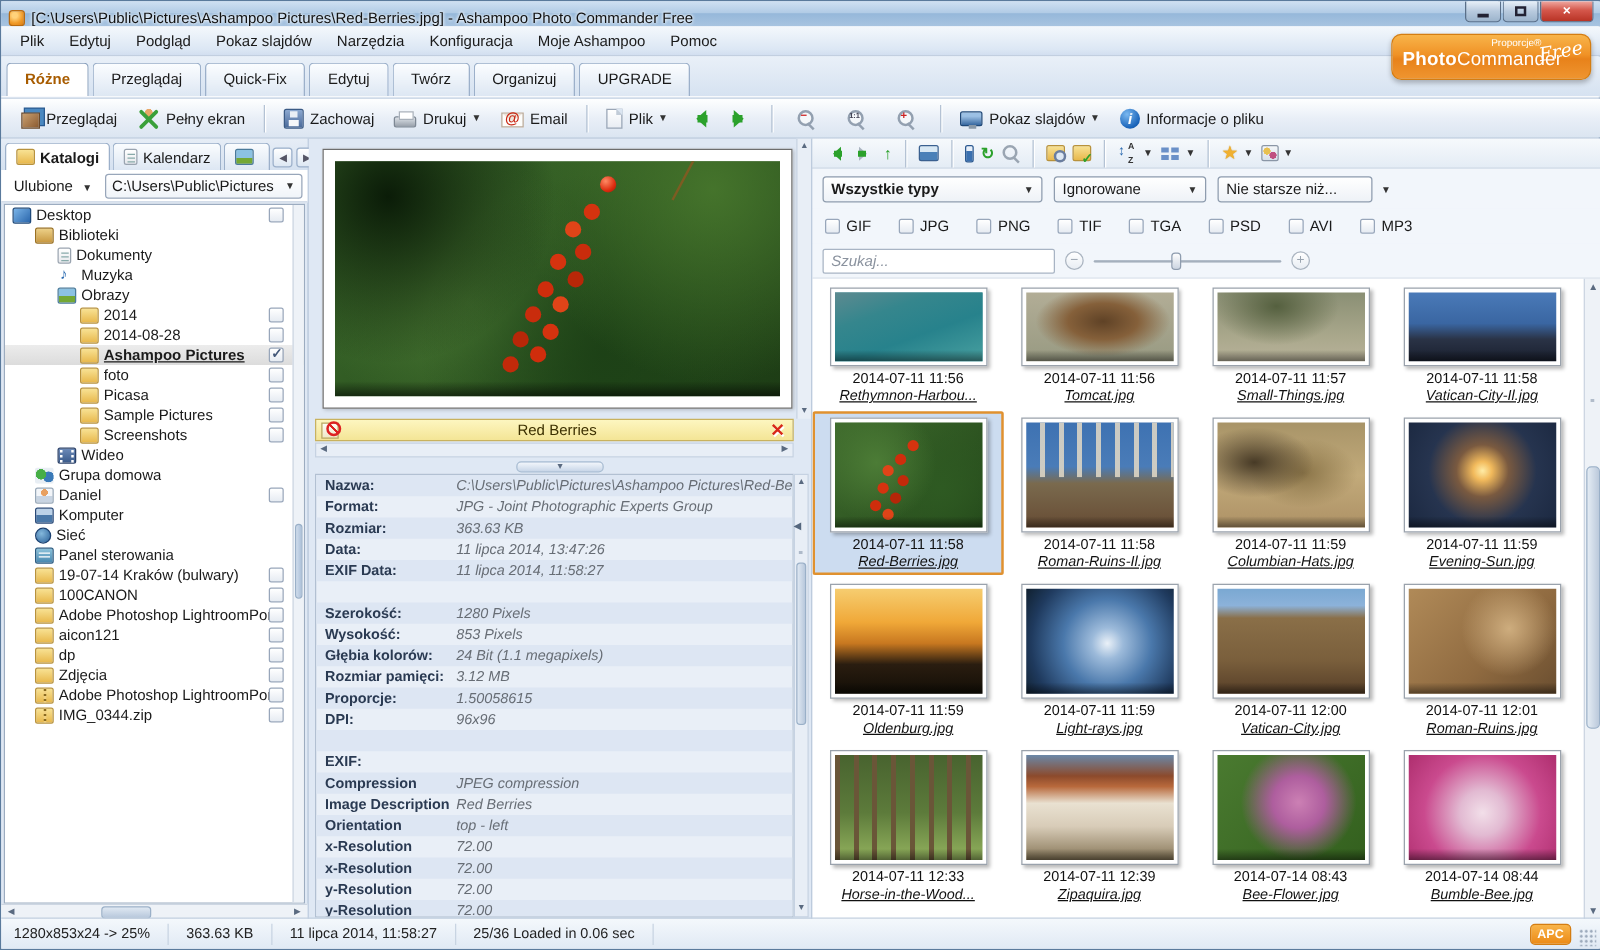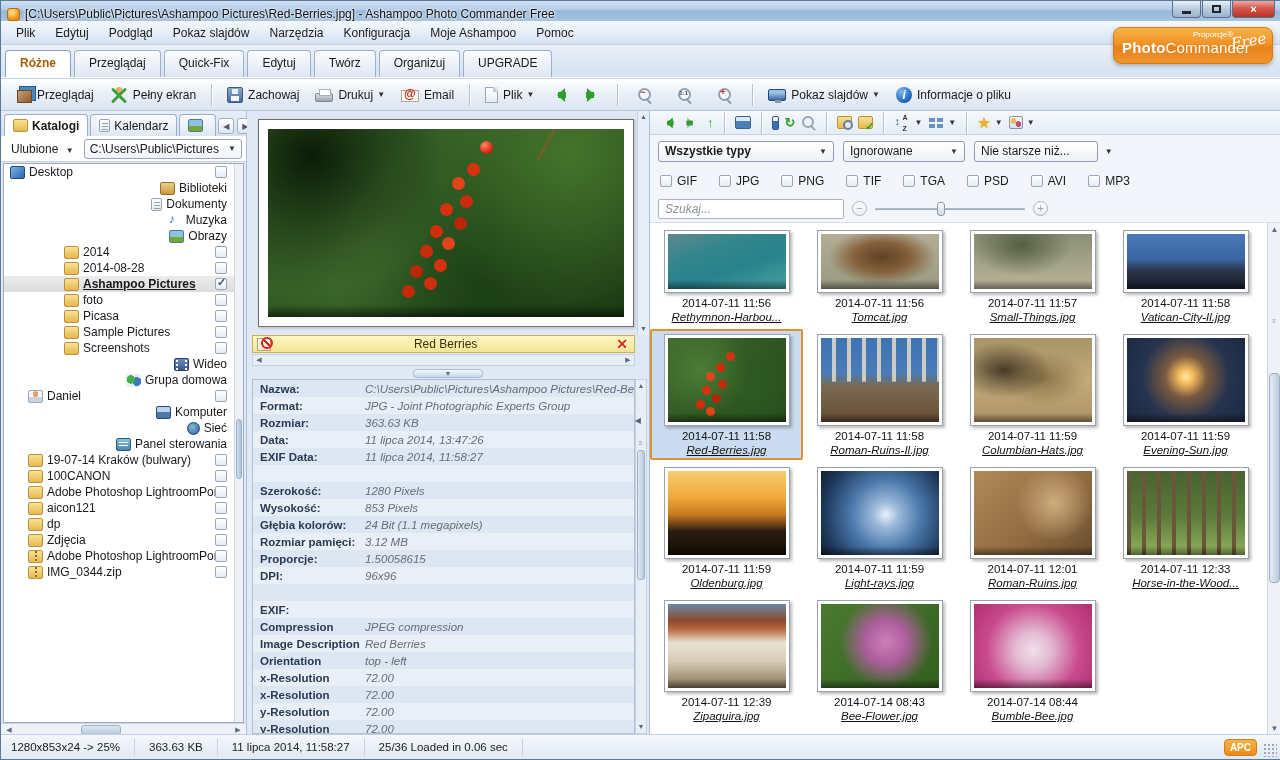--- a/index.html
+++ b/index.html
@@ -99,21 +99,21 @@
   .lp-tab .ic { margin-right:4px; }
   .lp-nav { margin-left:auto; display:flex; margin-bottom:2px; }
   .lp-nav .nbtn { width:16px; height:16px; border:1px solid #9cb0ca; border-radius:3px; background:linear-gradient(#fff,#dde7f3);
     font-size:8px; color:#556; display:flex; align-items:center; justify-content:center; margin-right:3px; }
   .lp-fav { height:26px; display:flex; align-items:center; padding:0 4px; background:#fff; border-bottom:1px solid #c6d2e2; }
   .fav-btn { padding:3px 6px; white-space:nowrap; }
   .combo { flex:1; height:20px; border:1px solid #98a6ba; border-radius:3px; background:linear-gradient(#fff,#f0f4f9);
     display:flex; align-items:center; padding:0 5px; margin-left:4px; white-space:nowrap; overflow:hidden; }
   .combo .dd { margin-left:auto; }
   .lp-tree { position:absolute; left:2px; right:2px; top:52px; bottom:13px; background:#fff; border:1px solid #9cacc0; overflow:hidden; }
-  .trow { display:flex; align-items:center; height:16px; padding:0 16px 0 6px; white-space:nowrap;justify-content:flex-end; }
+  .trow { display:flex; align-items:center; height:16px; padding:0 16px 0 6px; white-space:nowrap; }
   .trow.sel { background:linear-gradient(#ececec,#dcdcdc); }
   .trow.sel .tlabel { font-weight:bold; text-decoration:underline; }
   .tlabel { overflow:hidden; text-overflow:clip; }
   .ic { display:inline-block; width:15px; height:13px; margin-right:4px; flex:none; border-radius:2px; position:relative; }
   .ic-desktop { background:linear-gradient(135deg,#7ab4e8,#2a66ac); border:1px solid #1f4a7a; }
   .ic-libraries { background:linear-gradient(#ecd088,#c89840); border:1px solid #9a7020; }
   .ic-documents { background:linear-gradient(#fff,#e6e8ec); border:1px solid #9aa4b0; width:11px; }
   .ic-documents::after { content:""; position:absolute; left:2px; top:3px; width:6px; height:1px; background:#8aa; box-shadow:0 3px #8aa, 0 6px #8aa; }
   .ic-music::after { content:"♪"; color:#2a6ab0; font-size:12px; position:absolute; left:2px; top:-2px; }
   .ic-pictures { background:linear-gradient(180deg,#8cc2e2 55%,#74a834 55%); border:1px solid #4a7a9a; }
@@ -872,20 +872,27 @@
             </div>
             <div class="cell">
               <div class="tframe">
                 <div class="ph v-lightrays"></div>
               </div>
               <div class="tdate">2014-07-11 11:59</div>
               <div class="tname">Light-rays.jpg</div>
             </div>
             <div class="cell">
               <div class="tframe">
+                <div class="ph v-vatican1"></div>
+              </div>
+              <div class="tdate">2014-07-11 12:00</div>
+              <div class="tname">Vatican-City.jpg</div>
+            </div>
+            <div class="cell">
+              <div class="tframe">
                 <div class="ph v-ruins1"></div>
               </div>
               <div class="tdate">2014-07-11 12:01</div>
               <div class="tname">Roman-Ruins.jpg</div>
             </div>
             <div class="cell">
               <div class="tframe">
                 <div class="ph v-forest"></div>
               </div>
               <div class="tdate">2014-07-11 12:33</div>

